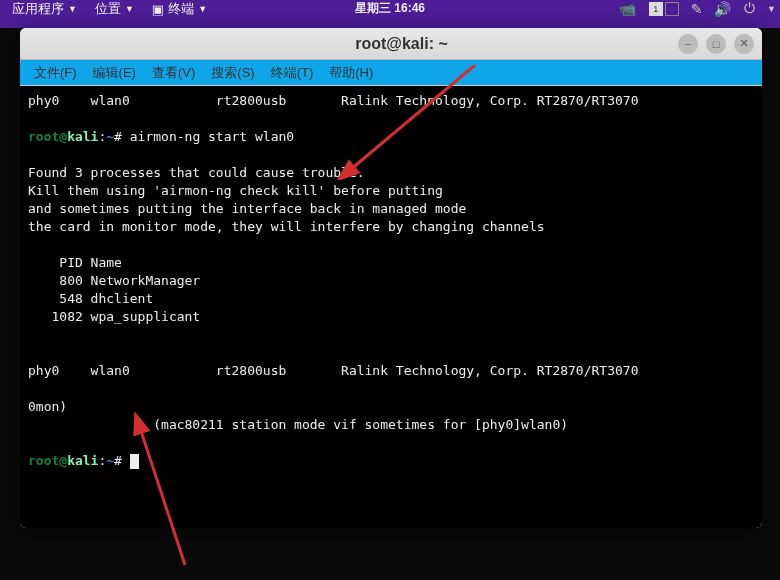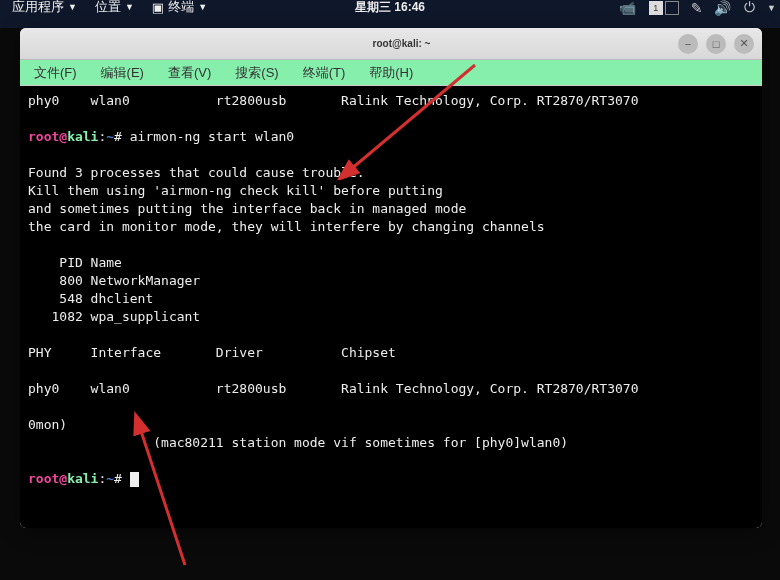--- a/index.html
+++ b/index.html
@@ -9,27 +9,27 @@
     }
     body {
       width: 780px;
       height: 580px;
       background: #000;
       font-family: sans-serif;
       overflow: hidden;
       position: relative;
     }
     .top-panel {
-      background: #0f172a;
+      background: #4c1d95;
       height: 28px;
       display: flex;
-      align-items: flex-end;
+      align-items: flex-start;
       color: #eee;
       font-size: 13px;
-      padding: 16px 4px;
+      padding: 0 4px;
       position: relative;
     }
     .top-panel-left {
       display: flex;
       align-items: center;
       gap: 2px;
     }
     .top-panel-item {
       display: flex;
       align-items: center;
@@ -99,21 +99,21 @@
     .titlebar {
       height: 32px;
       background: linear-gradient(#e8e8e8, #d8d8d8);
       display: flex;
       align-items: center;
       justify-content: center;
       position: relative;
       border-bottom: 1px solid #bbb;
     }
     .titlebar-title {
-      font-size: 10px;
+      font-size: 16px;
       font-weight: bold;
       color: #333;
       margin-left: 21px;
     }
     .window-controls {
       position: absolute;
       right: 8px;
       display: flex;
       gap: 8px;
     }
@@ -124,25 +124,25 @@
       background: #bbb;
       display: flex;
       align-items: center;
       justify-content: center;
       font-size: 11px;
       color: #555;
       cursor: pointer;
     }
     .menubar {
       height: 26px;
-      background: #86efac;
+      background: #0ea5e9;
       display: flex;
       align-items: center;
       padding: 0 6px;
-      gap: 8px;
+      gap: 0;
       border-bottom: 1px solid #ccc;
       font-size: 13px;
     }
     .menu-item {
       padding: 3px 8px;
       color: #333;
       cursor: pointer;
     }
     .terminal-body {
       flex: 1;
@@ -161,21 +161,21 @@
     .terminal-body::-webkit-scrollbar-track {
       background: #222;
     }
     .terminal-body::-webkit-scrollbar-thumb {
       background: #666;
     }
     .term-line {
       white-space: pre;
     }
     .prompt-user {
-      color: #ec4899;
+      color: #15803d;
       font-weight: bold;
     }
     .prompt-host {
       color: #86efac;
       font-weight: bold;
     }
     .prompt-colon {
       color: #eee;
     }
     .prompt-path {
@@ -259,21 +259,20 @@
     <div class="term-line">Found 3 processes that could cause trouble.</div>
     <div class="term-line">Kill them using 'airmon-ng check kill' before putting</div>
     <div class="term-line">and sometimes putting the interface back in managed mode</div>
     <div class="term-line">the card in monitor mode, they will interfere by changing channels</div>
     <div class="term-line"> </div>
     <div class="term-line">    PID Name</div>
     <div class="term-line">    800 NetworkManager</div>
     <div class="term-line">    548 dhclient</div>
     <div class="term-line">   1082 wpa_supplicant</div>
     <div class="term-line"> </div>
-    <div class="term-line">PHY     Interface       Driver          Chipset</div>
     <div class="term-line"> </div>
     <div class="term-line">phy0    wlan0           rt2800usb       Ralink Technology, Corp. RT2870/RT3070</div>
     <div class="term-line"> </div>
     <div class="term-line">0mon)</div>
     <div class="term-line">                (mac80211 station mode vif sometimes for [phy0]wlan0)</div>
     <div class="term-line"> </div>
     <div class="term-line"><span class="prompt-user">root</span><span class="prompt-user">@</span><span class="prompt-host">kali</span><span class="prompt-colon">:</span><span class="prompt-path">~</span><span># </span><span class="cursor"></span></div>
   </div>
 </div>
 

